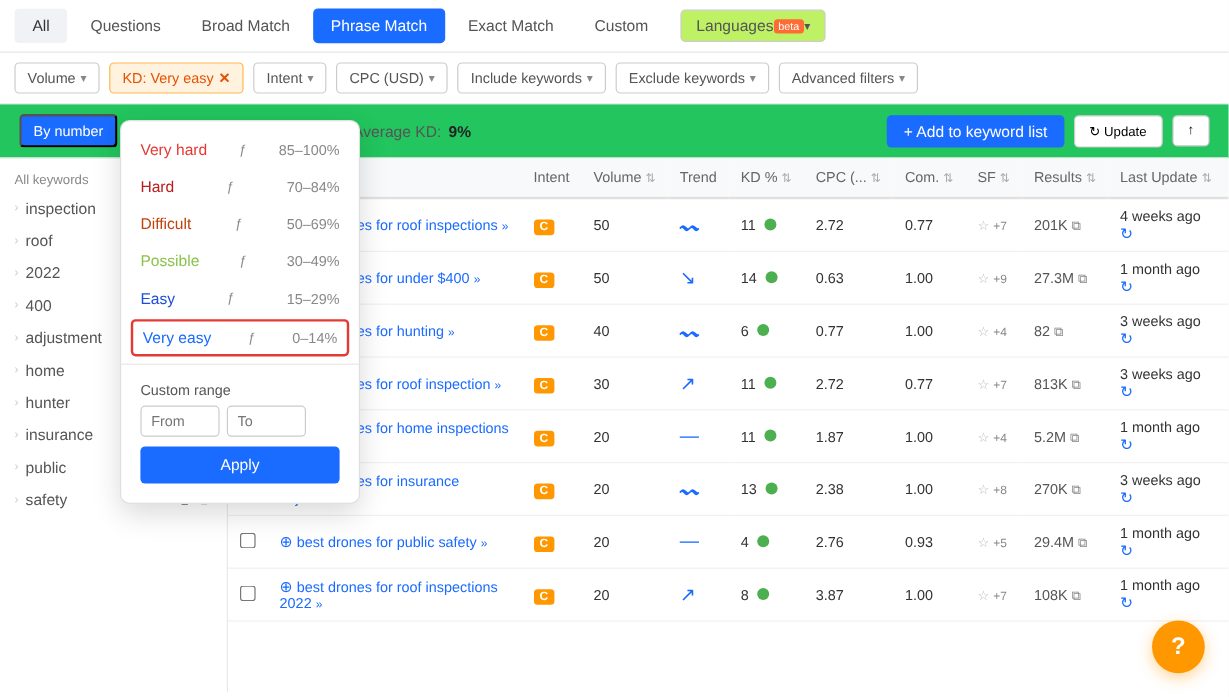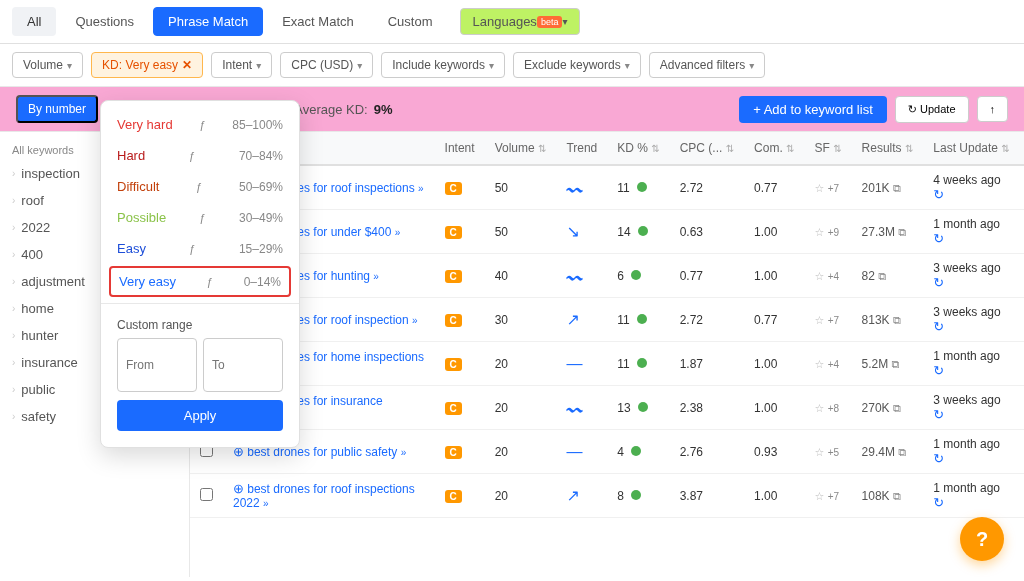--- a/index.html
+++ b/index.html
@@ -17,21 +17,21 @@
     .lang-btn .chevron { font-size: 10px; }
 
     
     .filter-bar { display: flex; align-items: center; padding: 8px 12px; gap: 8px; background: #fff; border-bottom: 1px solid #e8e8e8; }
     .filter-btn { padding: 5px 10px; border: 1px solid #ccc; border-radius: 4px; background: #fff; cursor: pointer; font-size: 12px; color: #555; display: flex; align-items: center; gap: 4px; }
     .filter-btn .chevron { font-size: 10px; color: #888; }
     .kd-filter { background: #fff3e0; border-color: #ffb74d; color: #e65100; font-weight: 500; display: flex; align-items: center; gap: 4px; }
     .kd-filter .close-x { cursor: pointer; color: #e65100; font-weight: bold; font-size: 12px; }
 
     
-    .stats-bar { display: flex; align-items: center; justify-content: space-between; padding: 8px 16px; background: #f9a8d4; border-bottom: 1px solid #e8e8e8; }
+    .stats-bar { display: flex; align-items: center; justify-content: space-between; padding: 8px 16px; background: #22c55e; border-bottom: 1px solid #e8e8e8; }
     .stats-left { display: flex; align-items: center; gap: 6px; font-size: 13px; color: #555; }
     .stats-left .by-num-btn { background: #1a6bff; color: #fff; padding: 5px 10px; border-radius: 4px; font-size: 12px; cursor: pointer; }
     .stats-left .stat-value { font-weight: 600; color: #222; }
     .stats-right { display: flex; align-items: center; gap: 8px; }
     .add-kw-btn { background: #1a6bff; color: #fff; padding: 6px 14px; border-radius: 4px; font-size: 13px; cursor: pointer; border: none; display: flex; align-items: center; gap: 5px; }
     .update-btn { padding: 6px 12px; border: 1px solid #ccc; border-radius: 4px; background: #fff; cursor: pointer; font-size: 11px; display: flex; align-items: center; gap: 4px; }
 
     
     .content-area { display: flex; height: calc(581px - 44px - 46px - 46px); }
 
@@ -67,21 +67,21 @@
     .kd-dropdown { position: absolute; top: 100px; left: 100px; background: #fff; border: 1px solid #e0e0e0; border-radius: 8px; box-shadow: 0 8px 24px rgba(0,0,0,0.15); width: 200px; z-index: 100; padding: 8px 0; }
     .kd-option { display: flex; align-items: center; justify-content: space-between; padding: 8px 16px; cursor: pointer; font-size: 13px; }
     .kd-option .opt-label { font-weight: 500; }
     .kd-option .opt-icon { color: #888; font-size: 11px; }
     .kd-option .opt-range { color: #888; font-size: 12px; }
     .kd-option.very-easy { border: 2px solid #e53935; border-radius: 4px; margin: 2px 8px; padding: 6px 8px; }
     .kd-divider { border: none; border-top: 1px solid #e8e8e8; margin: 6px 0; }
     .custom-range-section { padding: 8px 16px; }
     .custom-range-label { font-size: 12px; color: #555; font-weight: 500; margin-bottom: 6px; }
     .custom-range-inputs { display: flex; gap: 6px; align-items: center; margin-bottom: 8px; }
-    .custom-range-inputs input { width: 80px; padding: 19px 8px; border: 1px solid #ccc; border-radius: 4px; font-size: 12px; }
+    .custom-range-inputs input { width: 66px; padding: 5px 8px; border: 1px solid #ccc; border-radius: 4px; font-size: 12px; }
     .apply-btn { background: #1a6bff; color: #fff; border: none; border-radius: 4px; padding: 8px 0; width: 100%; font-size: 13px; cursor: pointer; font-weight: 500; }
 
     
     .help-btn { position: absolute; bottom: 20px; right: 20px; width: 44px; height: 44px; background: #ff9800; border-radius: 50%; display: flex; align-items: center; justify-content: center; color: #fff; font-size: 20px; font-weight: bold; cursor: pointer; box-shadow: 0 4px 12px rgba(255,152,0,0.4); }
 
     .mini-trend { font-size: 16px; }
 
     .kd-veryhard { color: #e53935; }
     .kd-hard { color: #b91c1c; }
     .kd-difficult { color: #c2410c; }
@@ -90,20 +90,21 @@
     .kd-veryeasy { color: #1a6bff; }
   </style>
 </head>
 <body>
 
 <div class="main-container">
 
   <div class="tab-bar">
     <div class="tab tab-all">All</div>
     <div class="tab">Questions</div>
+    <div class="tab">Broad Match</div>
     <div class="tab active">Phrase Match</div>
     <div class="tab">Exact Match</div>
     <div class="tab">Custom</div>
     <button class="lang-btn">
       <span>Languages</span>
       <span class="beta-badge">beta</span>
       <span class="chevron">▾</span>
     </button>
   </div>
 

